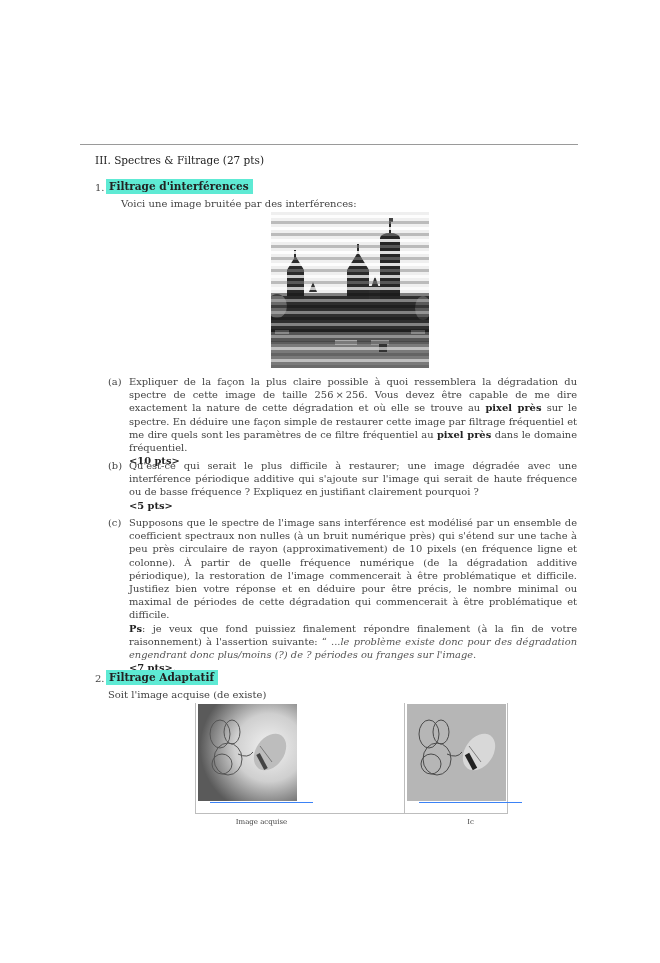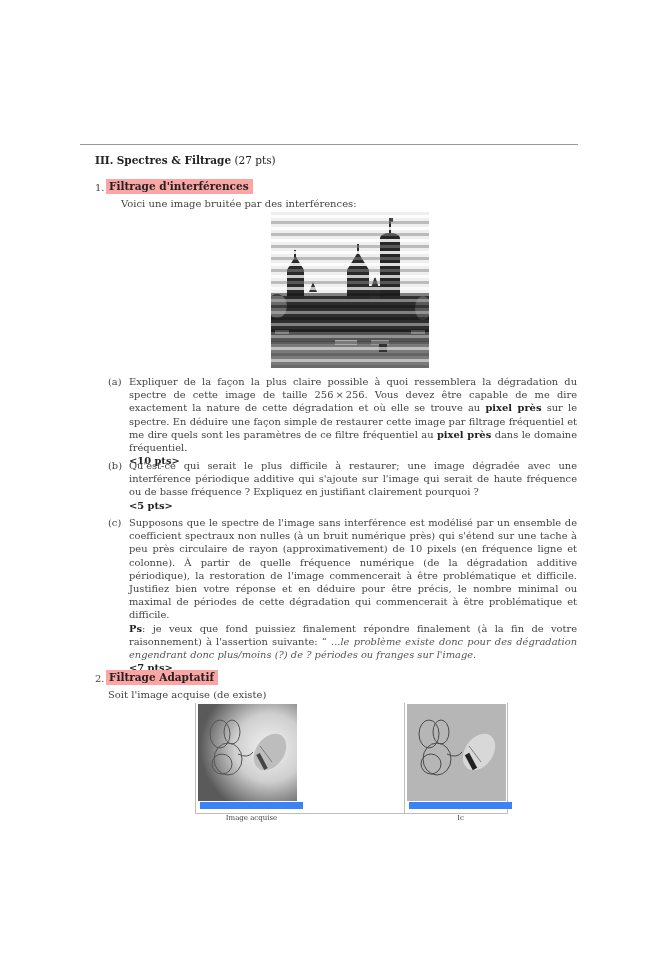--- a/index.html
+++ b/index.html
@@ -1,41 +1,41 @@
 <!DOCTYPE html>
 <html><head>
 <meta charset="utf-8">
 <style>
   html, body { margin: 0; padding: 0; background: #ffffff; }
   body { width: 660px; height: 963px; position: relative; overflow: hidden;
          font-family: "DejaVu Serif", "Liberation Serif", serif; color: #222; }
   .page { position: absolute; left: 0; top: 0; width: 660px; height: 963px; }
   .rule { position: absolute; left: 80px; top: 144px; width: 498px; height: 1px; background: #9a9a9a; }
   .section-title { position: absolute; left: 95px; top: 154px; font-size: 10.5px; color: #222; }
-  .section-title b { font-weight: bold; }
+  .section-title b { font-weight: normal; }
   .section-title .pts { font-weight: normal; }
 
   .item-num { position: absolute; font-size: 10px; color: #444; }
-  .item-head { position: absolute; font-size: 10.5px; font-weight: bold; background: #fca5a5; padding: 1px 4px 2px 3px; color: #222; }
+  .item-head { position: absolute; font-size: 10.5px; font-weight: bold; background: #5eead4; padding: 1px 4px 2px 3px; color: #222; }
   .intro { position: absolute; font-size: 10px; color: #444; }
 
   .img1 { position: absolute; left: 271px; top: 212px; width: 158px; height: 156px; background: #fff; overflow: hidden; }
 
   .q { position: absolute; left: 108px; font-size: 9.9px; line-height: 13.2px; color: #444; }
   .q .lab { position: absolute; left: 0; top: 0; }
   .q .body { position: absolute; left: 21px; width: 448px; text-align: justify; }
   .q .body b { color: #222; }
   .q .body i { color: #555; }
   .pts-tag { font-weight: bold; color: #222; }
 
   .figure { position: absolute; left: 195px; top: 703px; width: 311px; height: 110px; border: 1px solid #bdbdbd; border-top: none; background: #fff; }
   .cell { position: absolute; top: 0; width: 103px; height: 110px; border-left: 1px solid #bdbdbd; }
   .cell:first-child { border-left: none; }
   .cell .pic { position: absolute; left: 2px; top: 1px; width: 99px; height: 97px; }
-  .cell .cap { position: absolute; left: 4px; top: 99px; width: 103px; text-align: center; font-size: 7px; color: #444; border-top: 7px solid #3b82f6; padding-top: 5px; }
+  .cell .cap { position: absolute; left: 14px; top: 99px; width: 103px; text-align: center; font-size: 7px; color: #444; border-top: 1px solid #3b82f6; padding-top: 15px; }
 </style>
 </head>
 <body>
 
 <div class="page">
 
   <div class="rule"></div>
 
   <div class="section-title">
     <b>III.</b>

